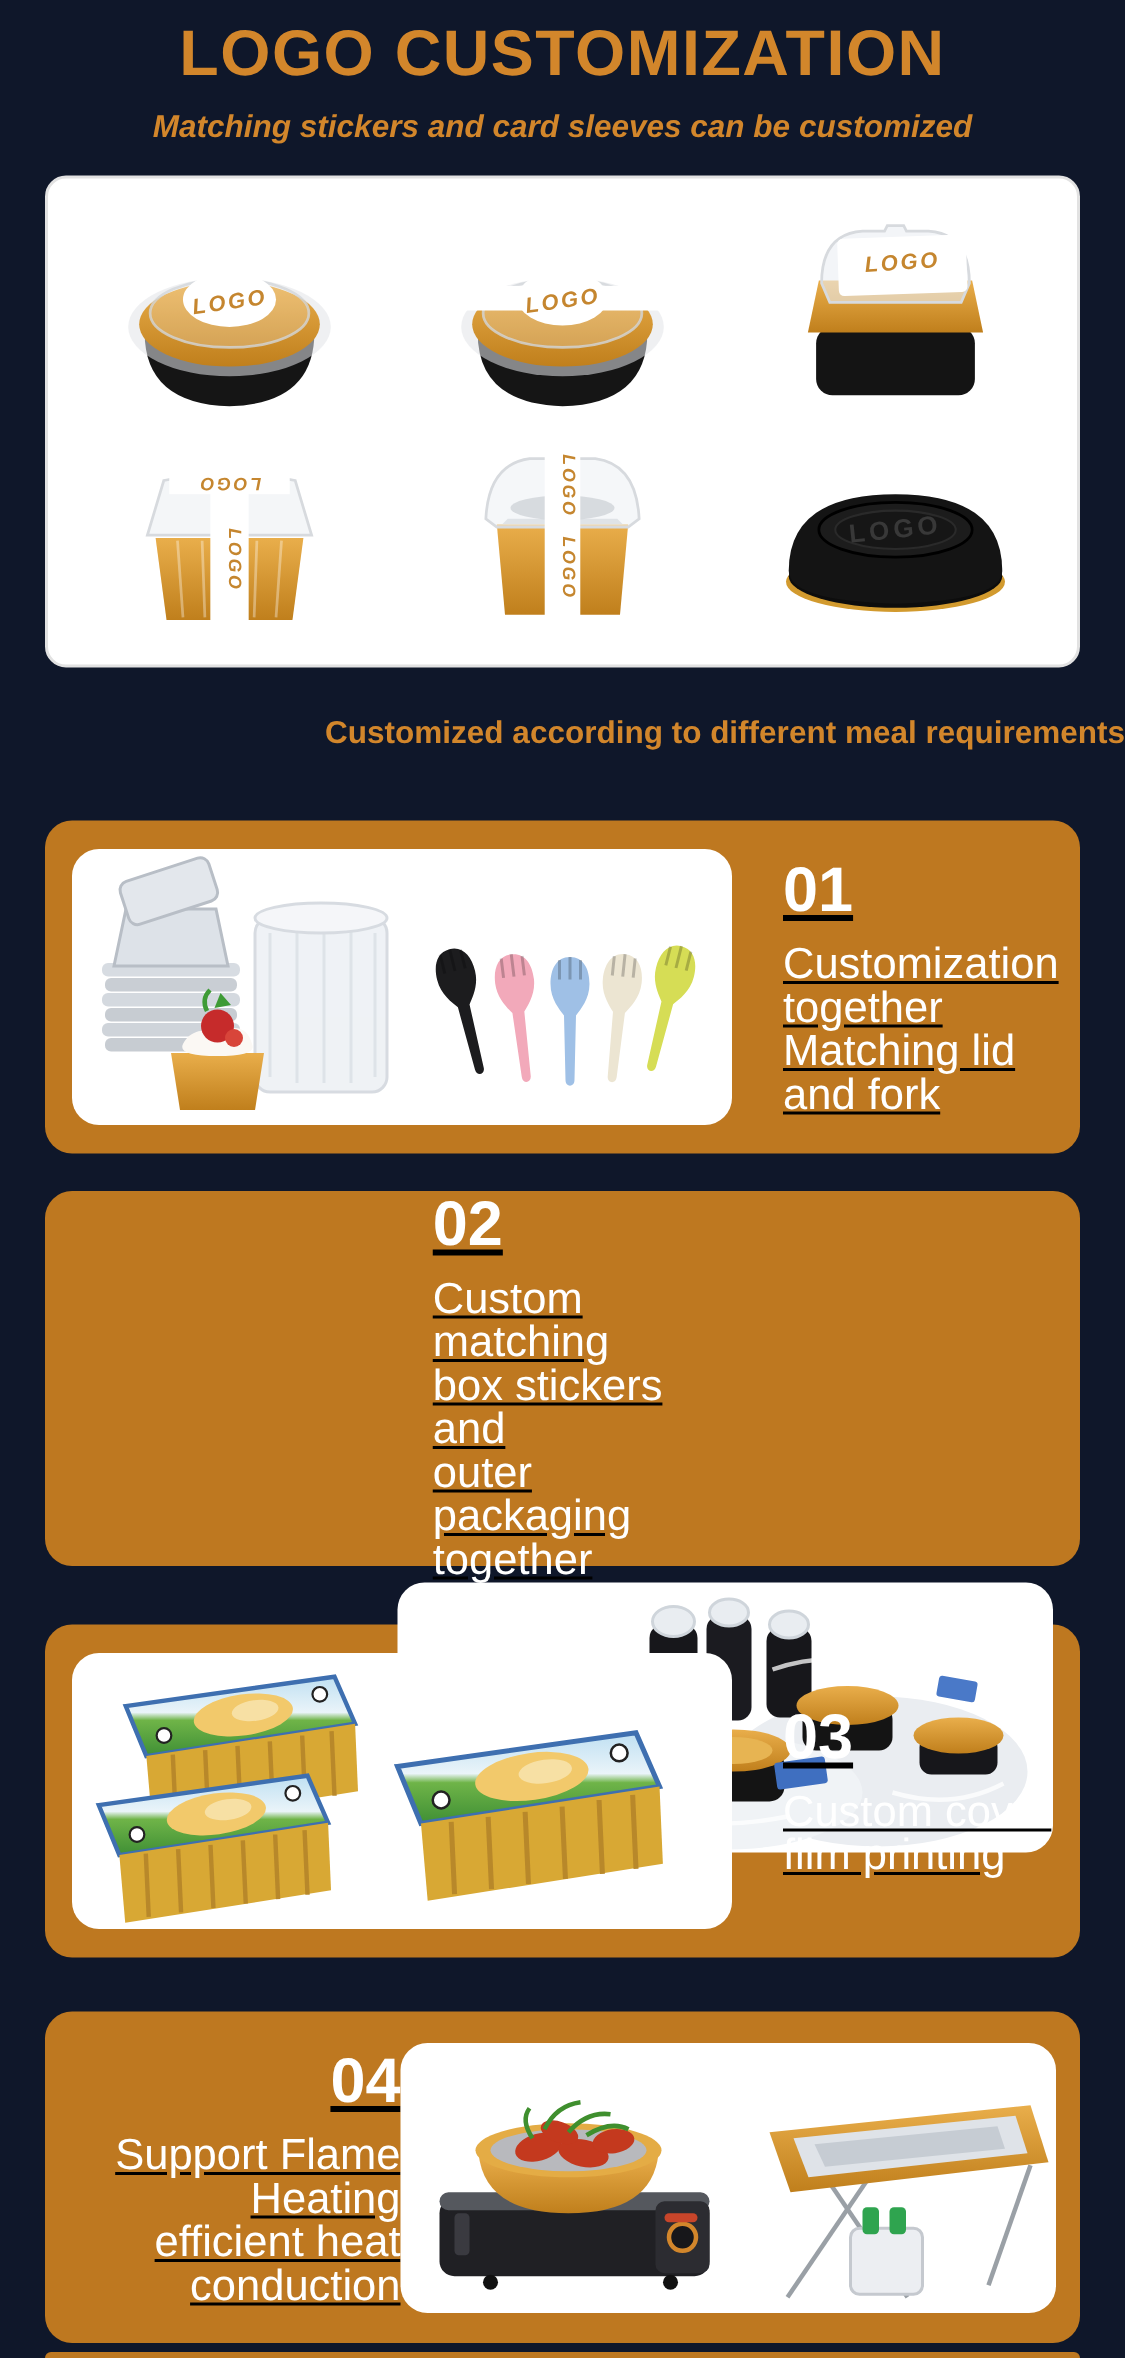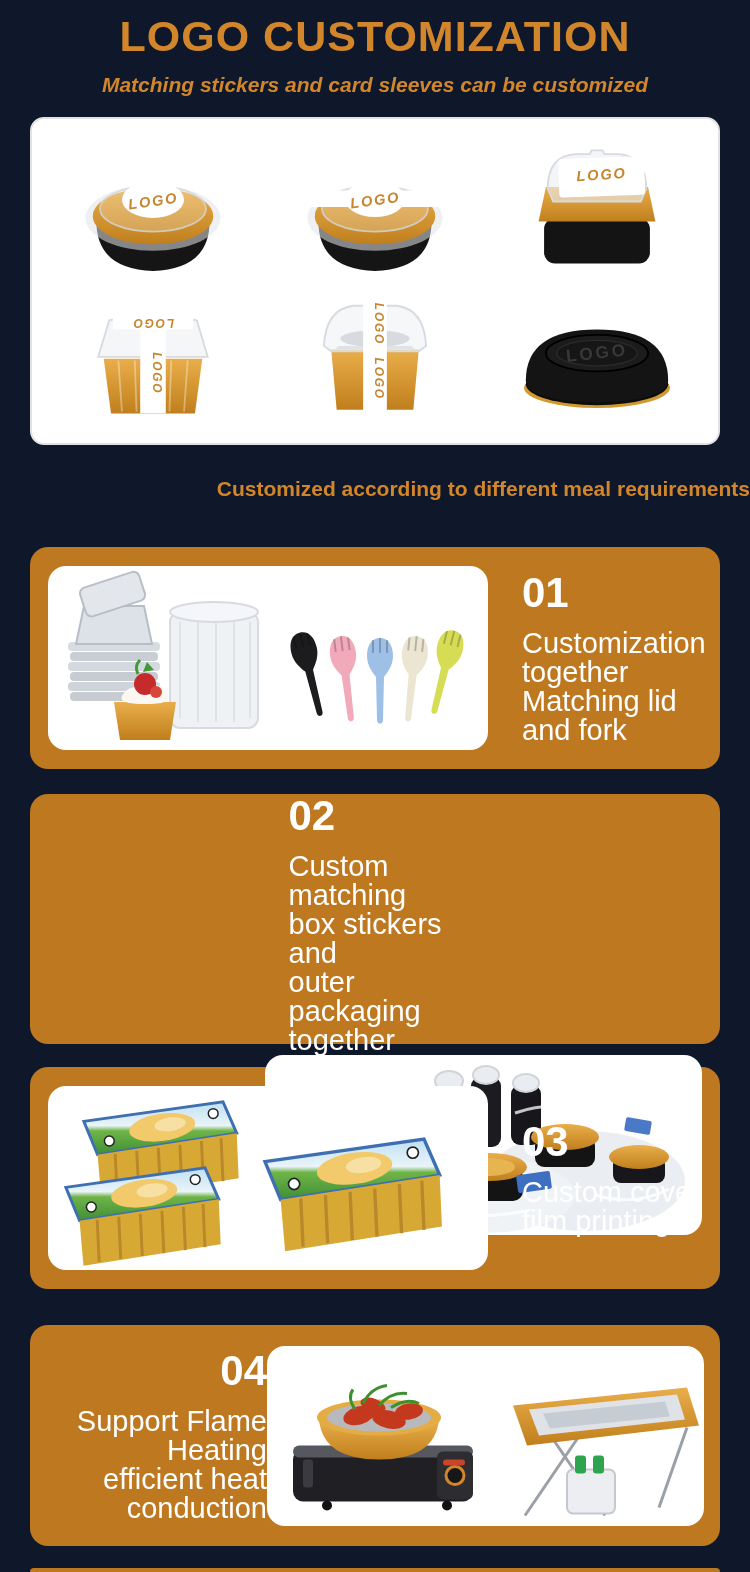--- a/index.html
+++ b/index.html
@@ -22,26 +22,26 @@
   .showcase{margin:20px 30px 0;height:328px;border:2px solid #e2e2e2;border-radius:14px;
     display:grid;grid-template-columns:repeat(3,1fr);grid-template-rows:1fr 1fr;
     padding:14px 10px;background:#fff;}
   .cell{display:flex;align-items:center;justify-content:center;}
   .cell svg{width:210px;height:146px;display:block;}
 
   
   .mid-heading{margin-top:32px;text-align:right;font-size:21px;font-weight:700;color:var(--accent);}
 
   
-  .features{margin-top:46px;}
+  .features{margin-top:46px;text-decoration:underline;}
   .feature{margin:0 30px;background:var(--band);border-radius:18px;display:flex;align-items:center;}
   .feature.img-left{height:222px;padding-left:18px;}
   .feature.img-right{padding-left:32px;}
   .f2{height:250px;margin-top:25px;flex-direction:column;}
-  .f3{height:222px;margin-top:23px;}
+  .f3{height:222px;margin-top:39px;}
   .f4{height:221px;margin-top:36px;text-align:right;}
   .panel{background:#fff;border-radius:18px;overflow:hidden;flex:0 0 auto;
     display:flex;align-items:center;justify-content:center;}
   .panel.left{width:440px;height:184px;}
   .panel.right{width:437px;height:180px;margin-left:auto;margin-right:18px;}
   .panel svg{width:100%;height:100%;display:block;}
   .ftext{color:#fff;margin-left:34px;width:215px;}
   .feature.img-right .ftext{margin-left:0;width:205px;flex:0 0 auto;}
   .fnum{font-size:42px;font-weight:700;line-height:44px;margin-bottom:14px;}
   .fline{font-size:29px;line-height:29px;font-weight:400;}

